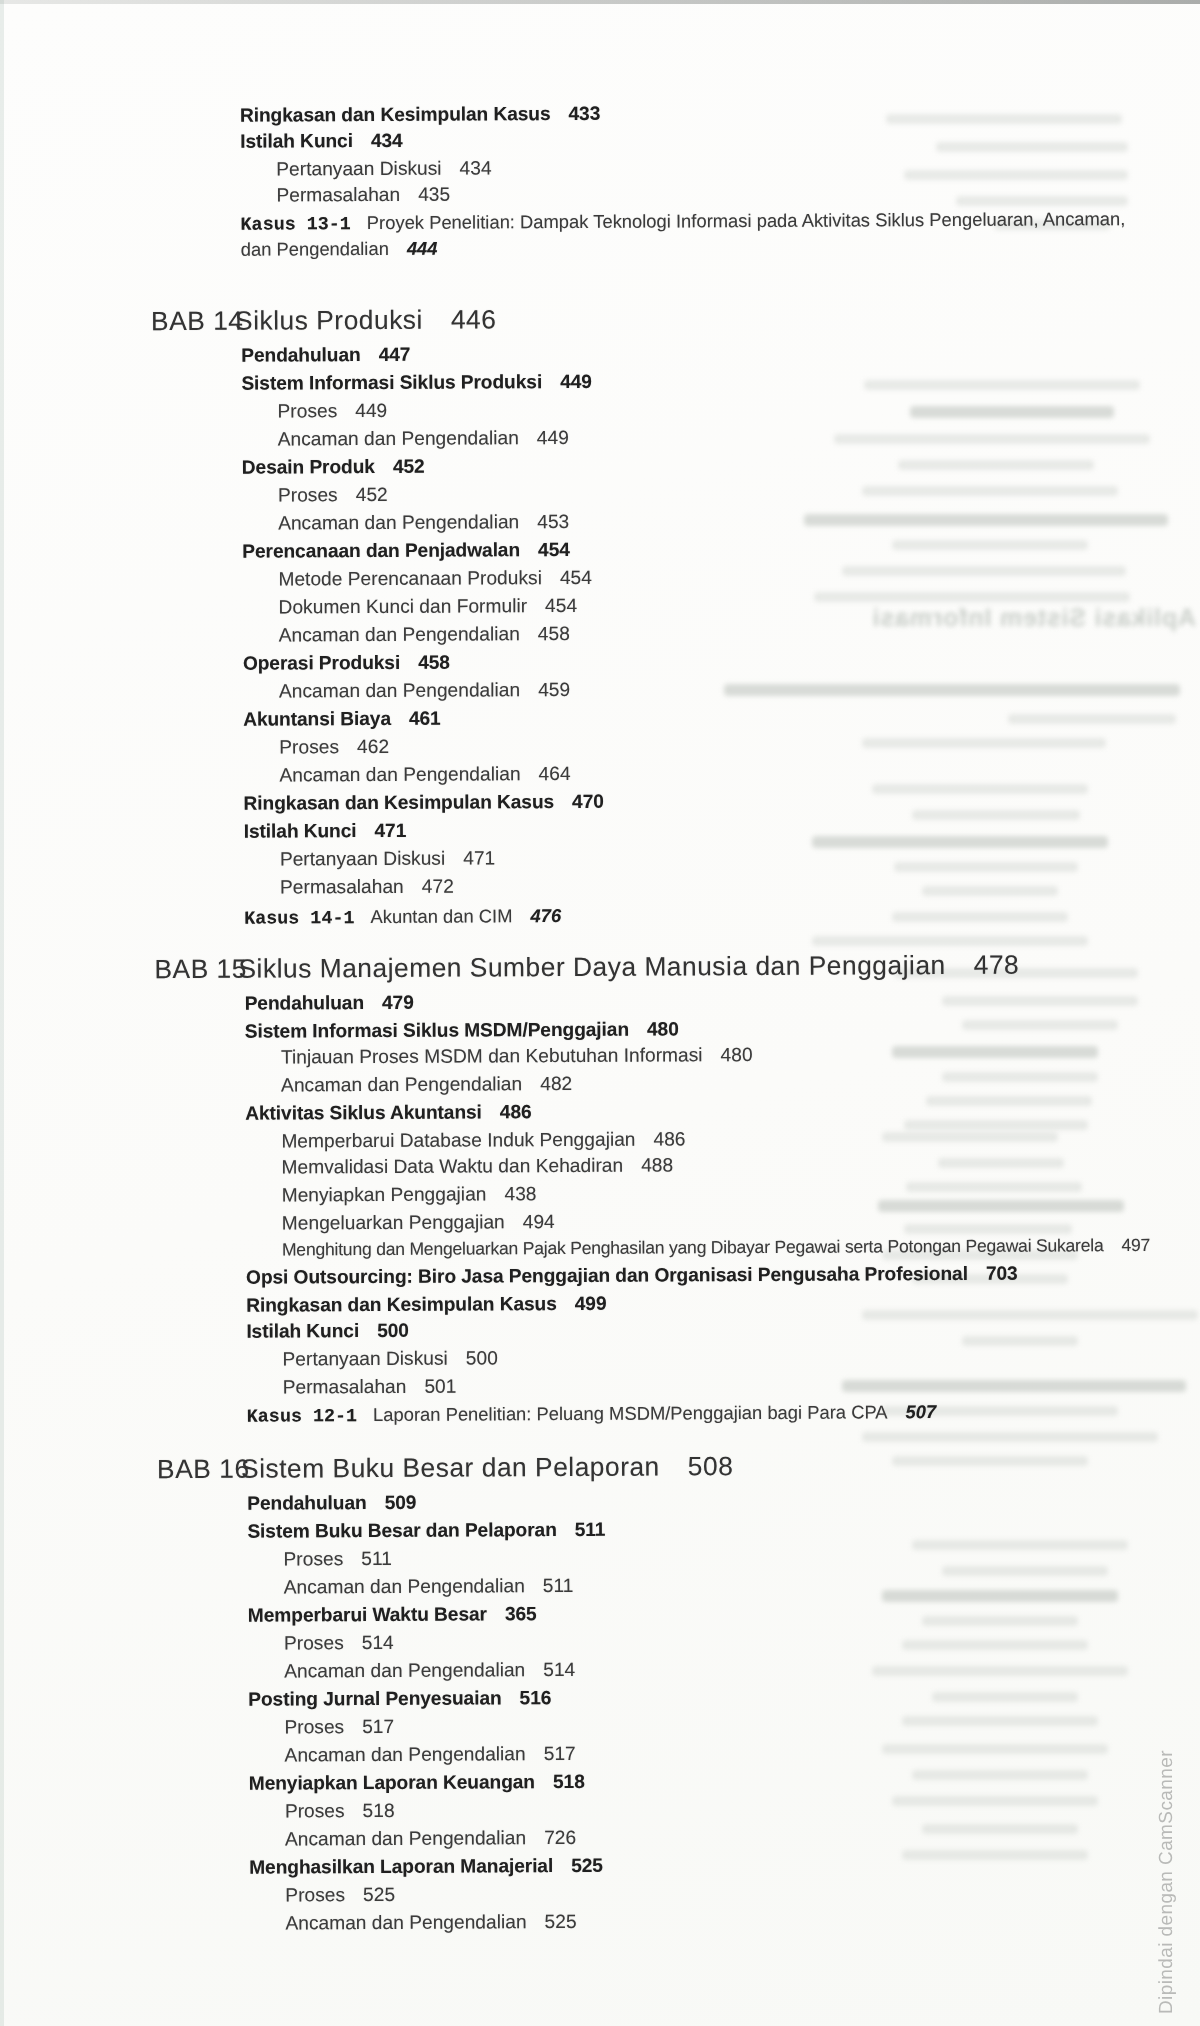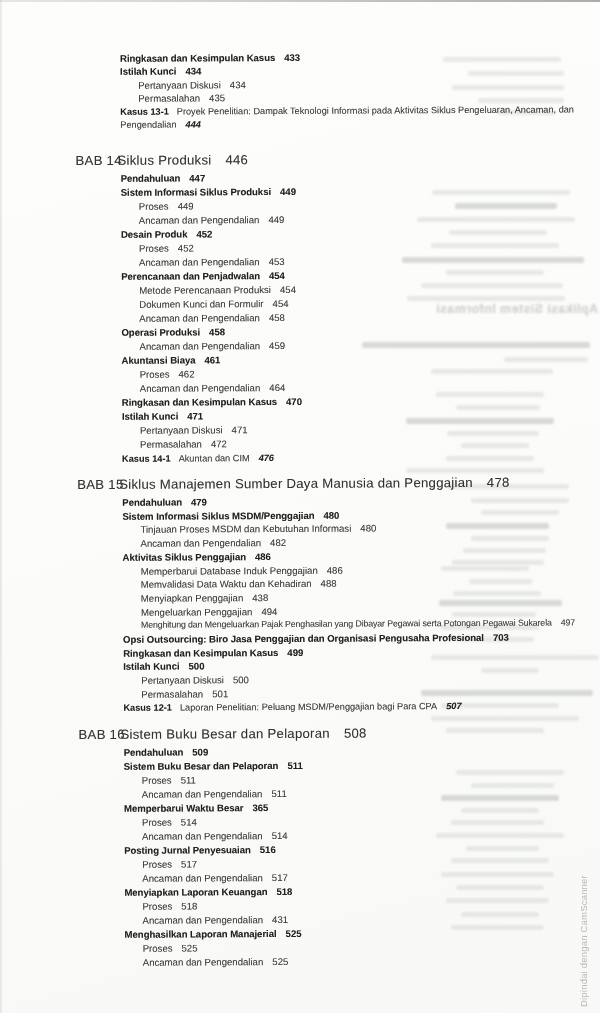--- a/index.html
+++ b/index.html
@@ -48,21 +48,21 @@
     white-space:nowrap;font-size:9.6px;color:#3b3b3b;
     line-height:var(--lh,13.5px);
     text-shadow:0 0 .5px rgba(70,70,70,.35);
   }
   .lvl1{padding-left:45px;}
   .lvl2{padding-left:63px;}
   .b{font-weight:700;color:#202020;letter-spacing:-.05px;}
   .row .pg{margin-left:9px;}
   .row.condensed{font-size:8.8px;letter-spacing:-.12px;}
   .row.kasus{white-space:normal;width:458px;font-size:9.2px;}
-  .row.kasus .kname{font-weight:700;color:#202020;margin-right:8px;}
+  .row.kasus .kname{font-weight:700;color:#202020;margin-right:8px;font-family:Liberation Mono, monospace;}
   .row.kasus .pg{font-weight:700;color:#202020;font-style:italic;}
   
   .watermark{
     position:absolute;left:578px;top:1007px;white-space:nowrap;
     transform:rotate(-90deg);transform-origin:0 0;
     font-size:9.5px;color:#b9bab8;letter-spacing:.2px;
   }
 </style>
 </head>
 <body>
@@ -163,21 +163,21 @@
         <div class="row lvl2"><span class="lbl">Pertanyaan Diskusi</span><span class="pg">471</span></div>
         <div class="row lvl2"><span class="lbl">Permasalahan</span><span class="pg">472</span></div>
         <div class="row lvl1 kasus"><span class="kname">Kasus 14-1</span><span class="lbl">Akuntan dan CIM</span><span class="pg">476</span></div>
       </div>
       <div class="sec" style="top: 477px; --lh: 13.7px;">
         <div class="bab"><span class="chap">BAB 15</span><span class="btitle">Siklus Manajemen Sumber Daya Manusia dan Penggajian</span><span class="bpg">478</span></div>
         <div class="row lvl1 b"><span class="lbl">Pendahuluan</span><span class="pg">479</span></div>
         <div class="row lvl1 b"><span class="lbl">Sistem Informasi Siklus MSDM/Penggajian</span><span class="pg">480</span></div>
         <div class="row lvl2"><span class="lbl">Tinjauan Proses MSDM dan Kebutuhan Informasi</span><span class="pg">480</span></div>
         <div class="row lvl2"><span class="lbl">Ancaman dan Pengendalian</span><span class="pg">482</span></div>
-        <div class="row lvl1 b"><span class="lbl">Aktivitas Siklus Penggajian</span><span class="pg">486</span></div>
+        <div class="row lvl1 b"><span class="lbl">Aktivitas Siklus Akuntansi</span><span class="pg">486</span></div>
         <div class="row lvl2"><span class="lbl">Memperbarui Database Induk Penggajian</span><span class="pg">486</span></div>
         <div class="row lvl2"><span class="lbl">Memvalidasi Data Waktu dan Kehadiran</span><span class="pg">488</span></div>
         <div class="row lvl2"><span class="lbl">Menyiapkan Penggajian</span><span class="pg">438</span></div>
         <div class="row lvl2"><span class="lbl">Mengeluarkan Penggajian</span><span class="pg">494</span></div>
         <div class="row lvl2 condensed"><span class="lbl">Menghitung dan Mengeluarkan Pajak Penghasilan yang Dibayar Pegawai serta Potongan Pegawai Sukarela</span><span class="pg">497</span></div>
         <div class="row lvl1 b"><span class="lbl">Opsi Outsourcing: Biro Jasa Penggajian dan Organisasi Pengusaha Profesional</span><span class="pg">703</span></div>
         <div class="row lvl1 b"><span class="lbl">Ringkasan dan Kesimpulan Kasus</span><span class="pg">499</span></div>
         <div class="row lvl1 b"><span class="lbl">Istilah Kunci</span><span class="pg">500</span></div>
         <div class="row lvl2"><span class="lbl">Pertanyaan Diskusi</span><span class="pg">500</span></div>
         <div class="row lvl2"><span class="lbl">Permasalahan</span><span class="pg">501</span></div>
@@ -190,21 +190,21 @@
         <div class="row lvl2"><span class="lbl">Proses</span><span class="pg">511</span></div>
         <div class="row lvl2"><span class="lbl">Ancaman dan Pengendalian</span><span class="pg">511</span></div>
         <div class="row lvl1 b"><span class="lbl">Memperbarui Waktu Besar</span><span class="pg">365</span></div>
         <div class="row lvl2"><span class="lbl">Proses</span><span class="pg">514</span></div>
         <div class="row lvl2"><span class="lbl">Ancaman dan Pengendalian</span><span class="pg">514</span></div>
         <div class="row lvl1 b"><span class="lbl">Posting Jurnal Penyesuaian</span><span class="pg">516</span></div>
         <div class="row lvl2"><span class="lbl">Proses</span><span class="pg">517</span></div>
         <div class="row lvl2"><span class="lbl">Ancaman dan Pengendalian</span><span class="pg">517</span></div>
         <div class="row lvl1 b"><span class="lbl">Menyiapkan Laporan Keuangan</span><span class="pg">518</span></div>
         <div class="row lvl2"><span class="lbl">Proses</span><span class="pg">518</span></div>
-        <div class="row lvl2"><span class="lbl">Ancaman dan Pengendalian</span><span class="pg">431</span></div>
+        <div class="row lvl2"><span class="lbl">Ancaman dan Pengendalian</span><span class="pg">726</span></div>
         <div class="row lvl1 b"><span class="lbl">Menghasilkan Laporan Manajerial</span><span class="pg">525</span></div>
         <div class="row lvl2"><span class="lbl">Proses</span><span class="pg">525</span></div>
         <div class="row lvl2"><span class="lbl">Ancaman dan Pengendalian</span><span class="pg">525</span></div>
       </div>
     </div>
 
   <div class="watermark">Dipindai dengan CamScanner</div>
 </div>
 
 </body></html>

